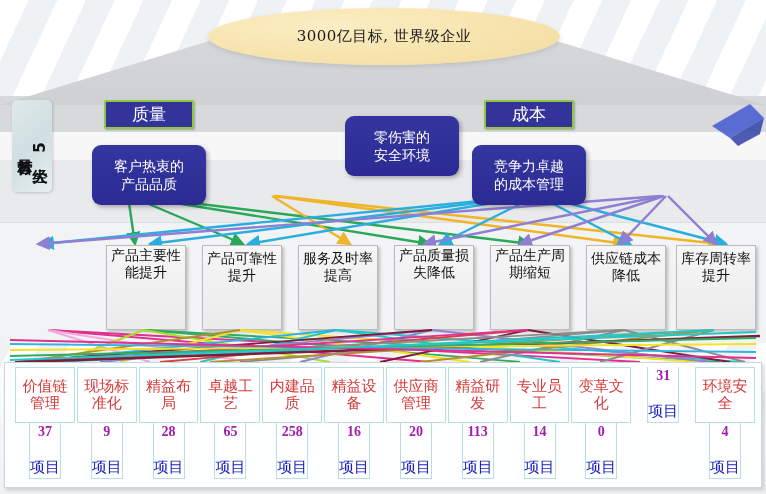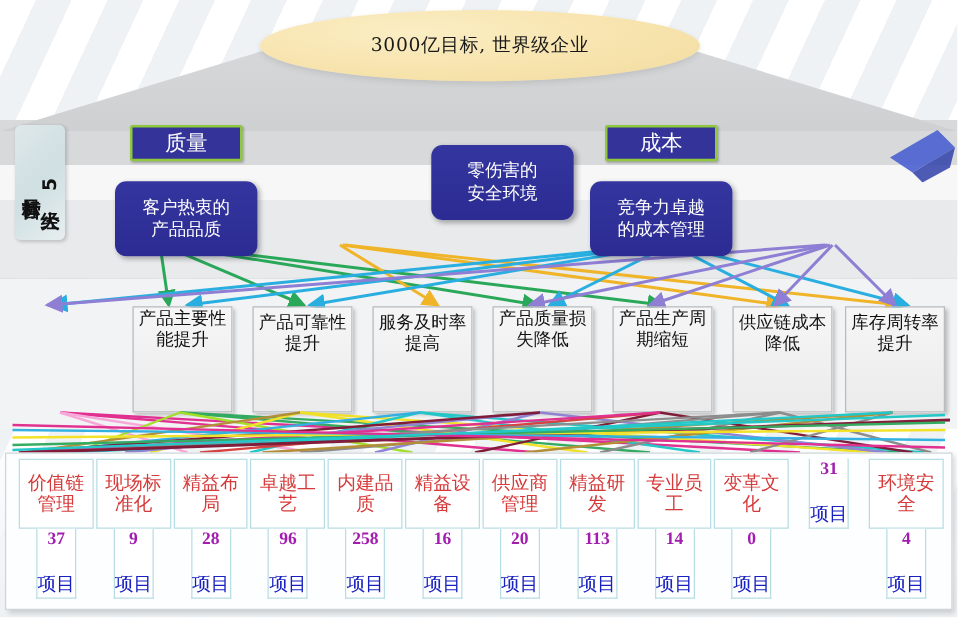--- a/index.html
+++ b/index.html
@@ -346,21 +346,21 @@
         <div class="cell-label">精益布局</div>
         <div class="cell-val">
           <span class="num">28</span>
           <span class="unit">项目</span>
         </div>
       </div>
 
       <div class="col">
         <div class="cell-label">卓越工艺</div>
         <div class="cell-val">
-          <span class="num">96</span>
+          <span class="num">65</span>
           <span class="unit">项目</span>
         </div>
       </div>
 
       <div class="col">
         <div class="cell-label">内建品质</div>
         <div class="cell-val">
           <span class="num">258</span>
           <span class="unit">项目</span>
         </div>

